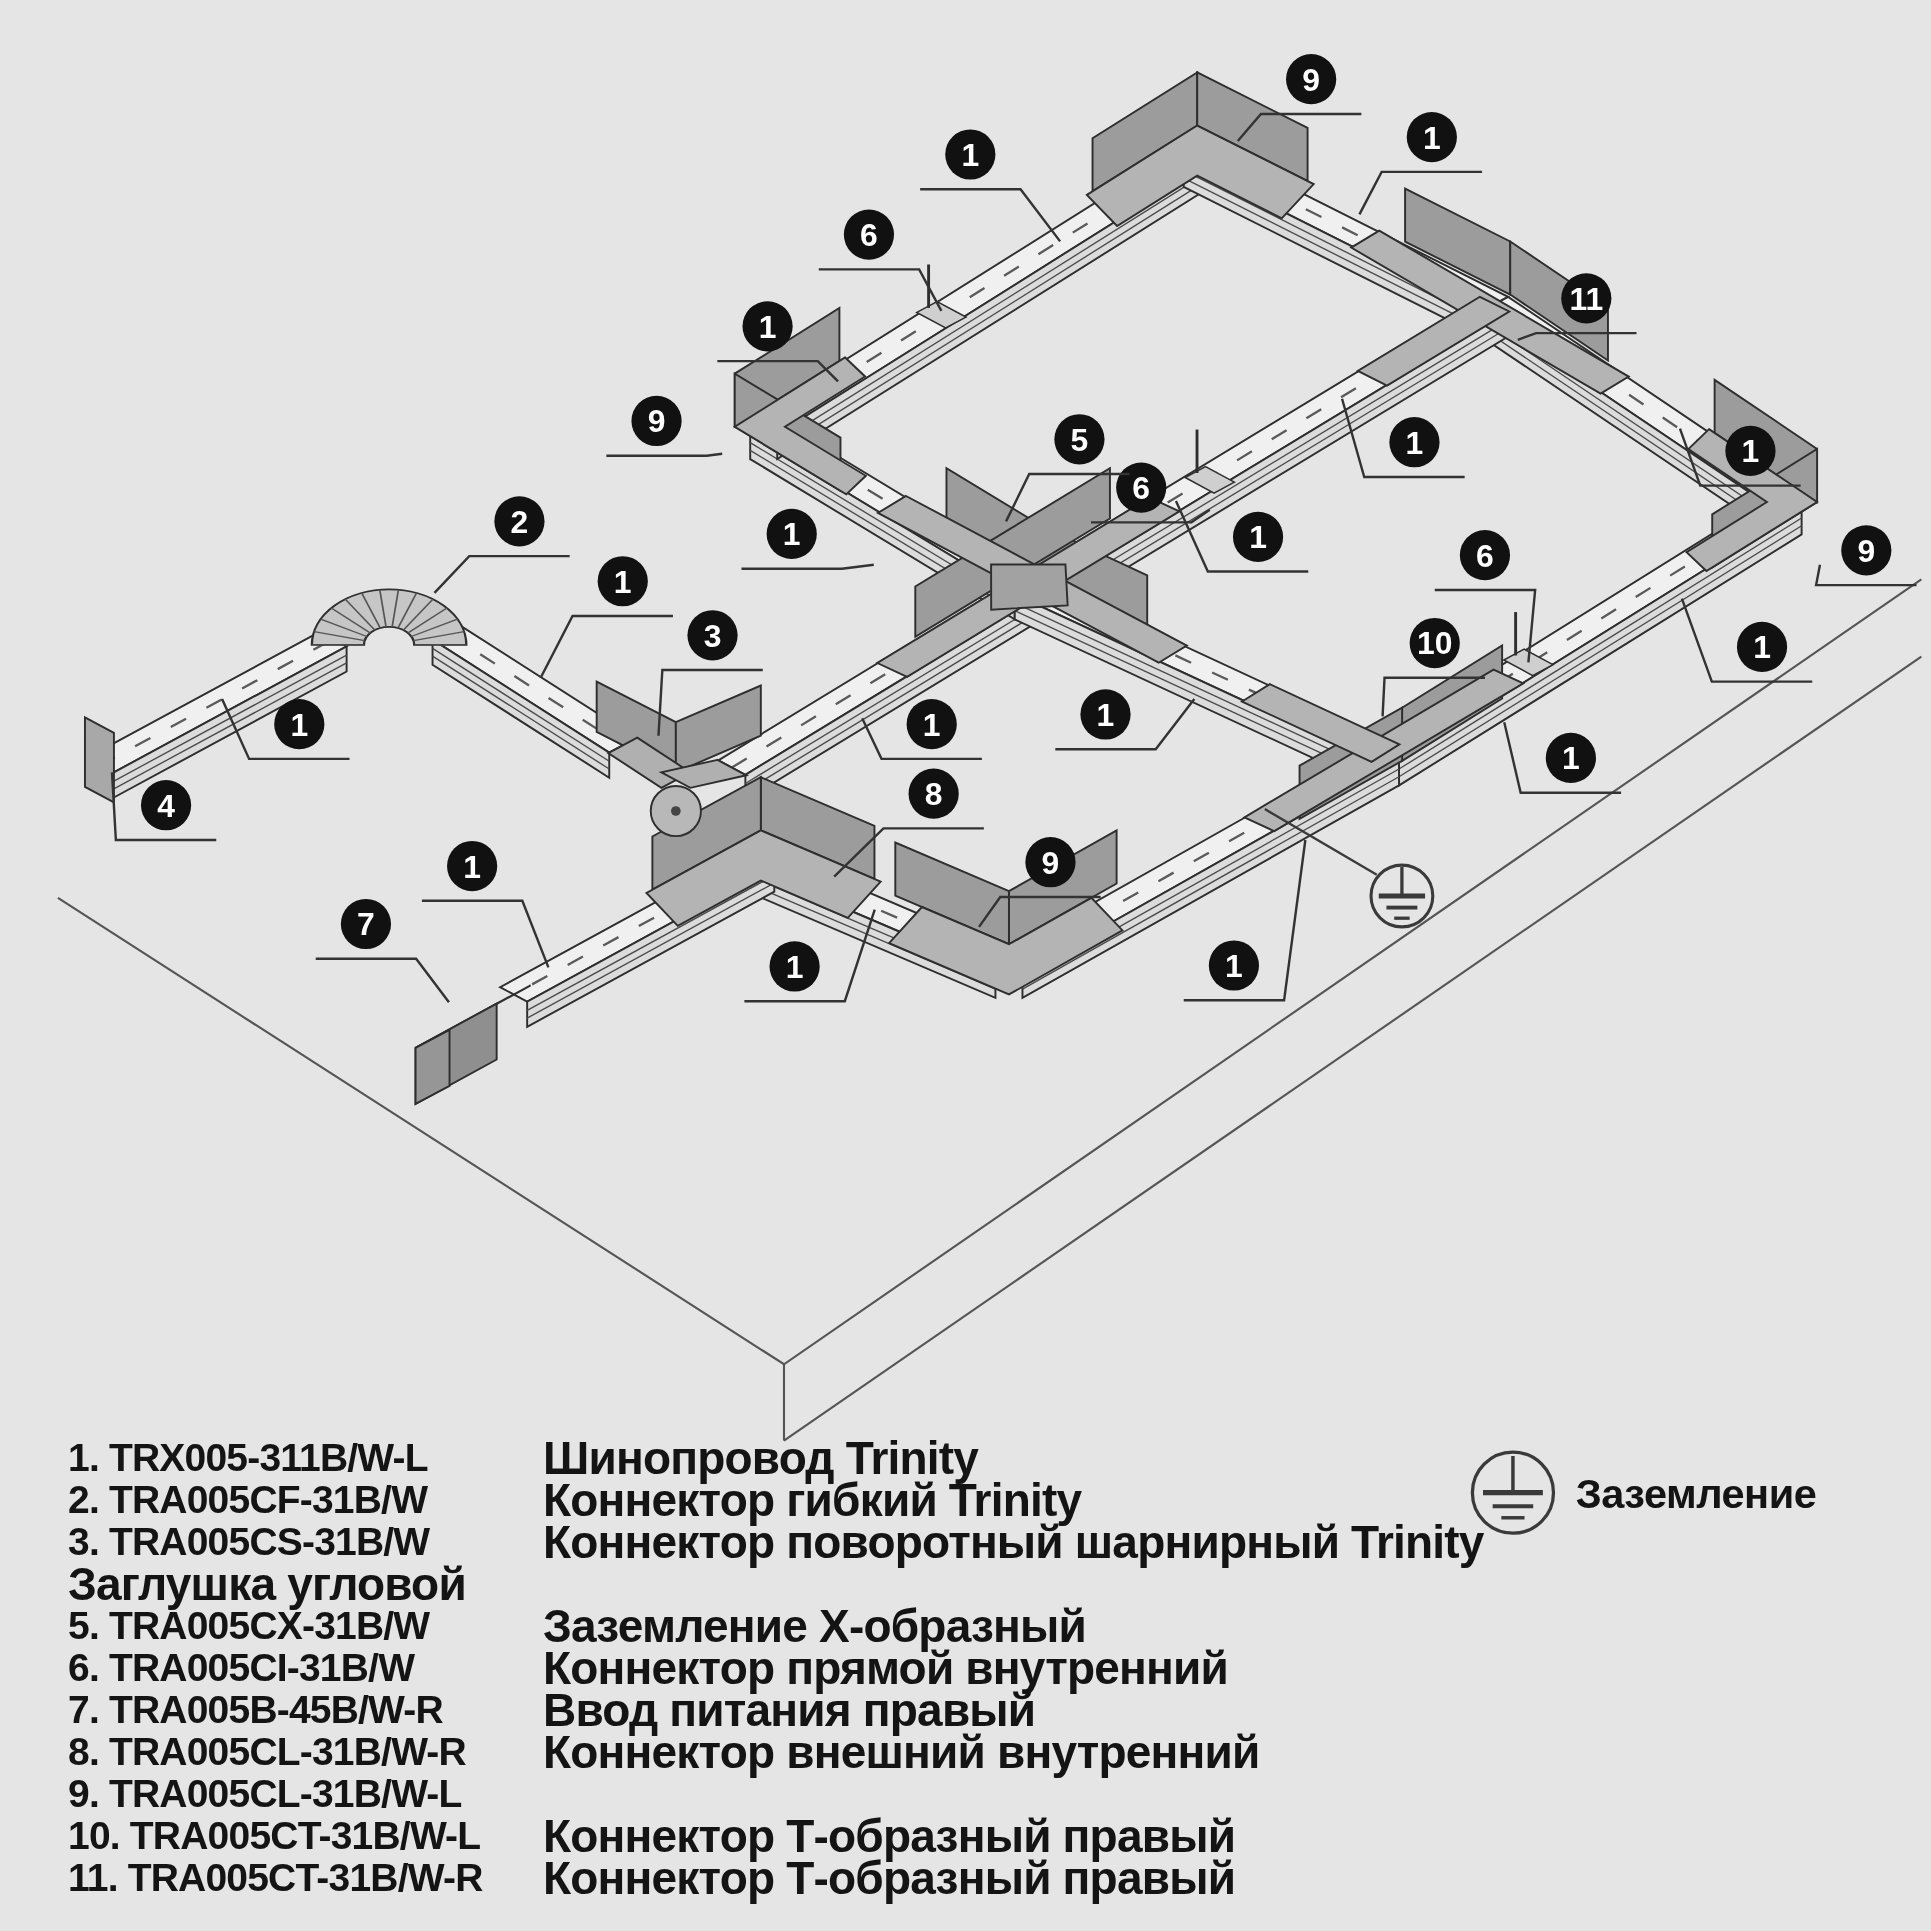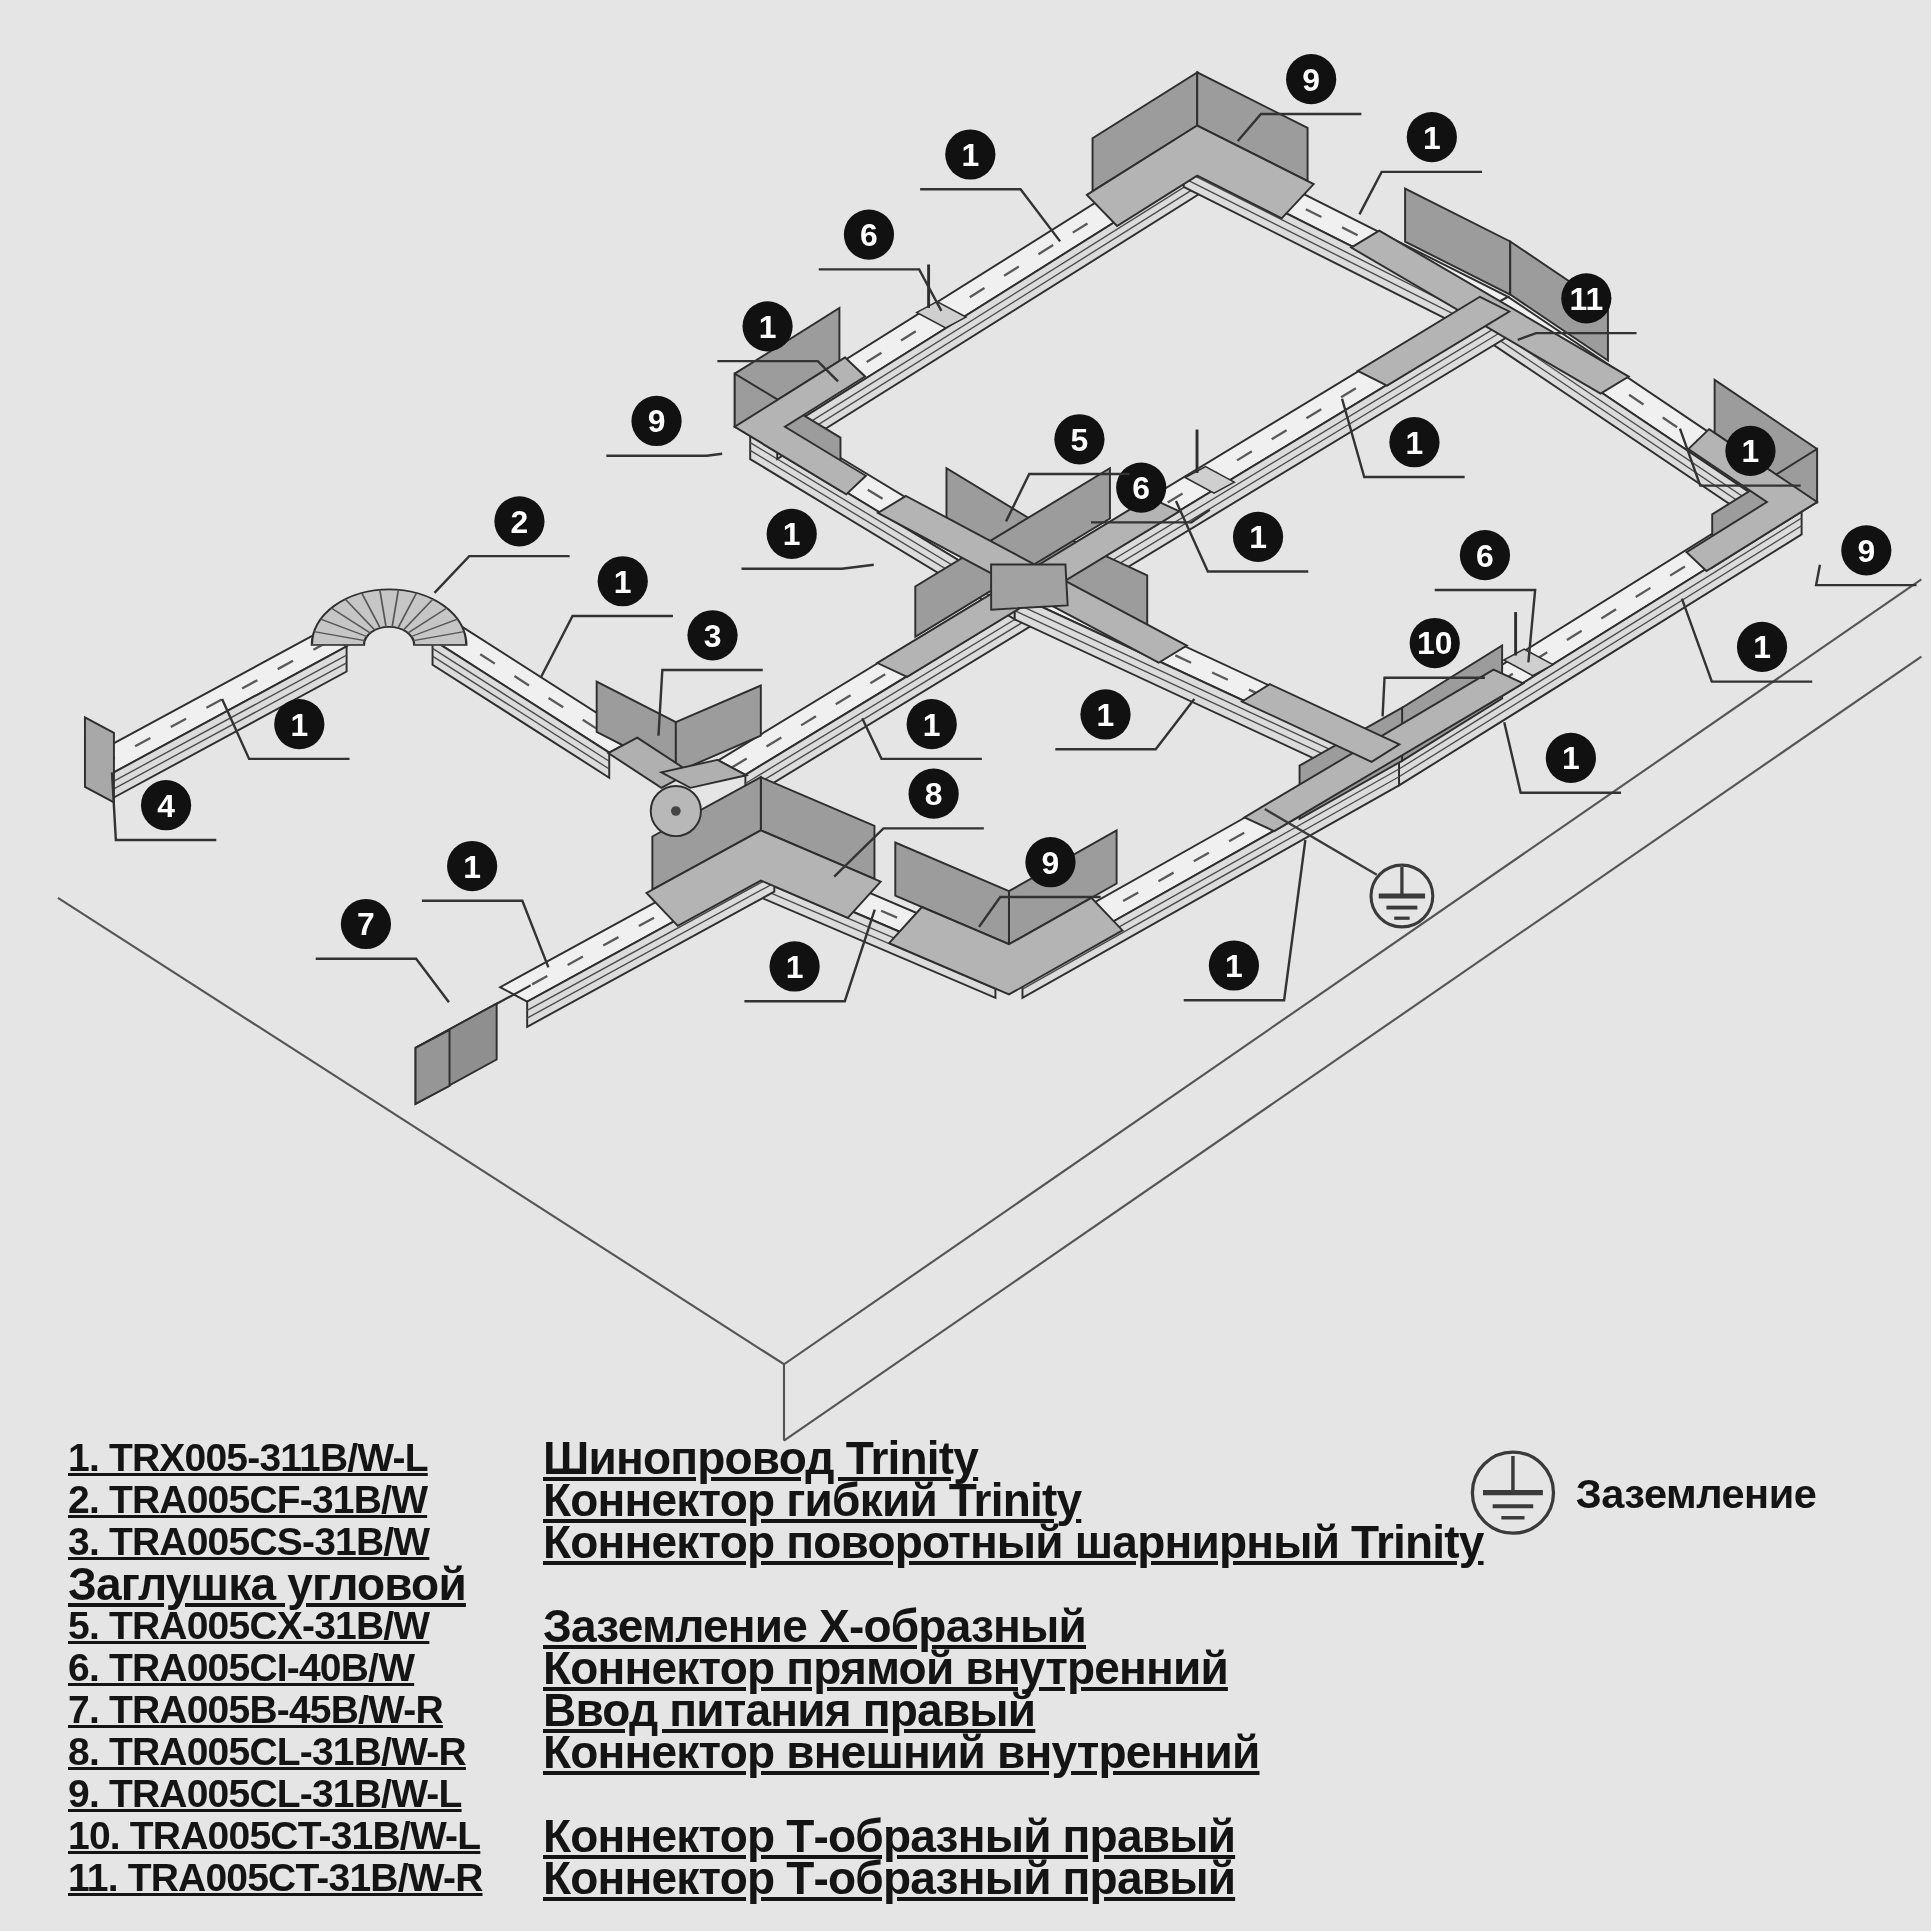--- a/index.html
+++ b/index.html
@@ -1,19 +1,19 @@
 <!DOCTYPE html>
 <html><head>
 <meta charset="utf-8">
 <style>
   html,body{margin:0;padding:0;background:#cfcfcf;}
   .page{position:relative;width:1931px;height:1931px;background:#e5e5e5;overflow:hidden;
         font-family:"Liberation Sans",sans-serif;}
   svg{position:absolute;left:0;top:0;}
-  .legend{position:absolute;left:68px;top:1437px;color:#141414;text-decoration:underline;}
+  .legend{position:absolute;left:68px;top:1437px;color:#141414;}
   .lrow{display:flex;line-height:42px;white-space:nowrap;}
   .lcode{flex:none;width:475px;font-size:39px;font-weight:bold;letter-spacing:-0.8px;}
   .ldesc{font-size:46px;font-weight:bold;letter-spacing:-0.8px;}
   .callout-num{font-size:33px;font-weight:bold;fill:#ffffff;}
   .ground-label{font-size:43px;font-weight:bold;fill:#141414;letter-spacing:-0.5px;}
 </style>
 </head>
 <body>
 
 <div class="page">
@@ -414,21 +414,21 @@
           <span class="ldesc">Коннектор поворотный шарнирный Trinity</span>
         </div>
         <div class="lrow">
           <span class="ldesc">Заглушка угловой</span>
         </div>
         <div class="lrow">
           <span class="lcode">5. TRA005CX-31B/W</span>
           <span class="ldesc">Заземление X-образный</span>
         </div>
         <div class="lrow">
-          <span class="lcode">6. TRA005CI-40B/W</span>
+          <span class="lcode">6. TRA005CI-31B/W</span>
           <span class="ldesc">Коннектор прямой внутренний</span>
         </div>
         <div class="lrow">
           <span class="lcode">7. TRA005B-45B/W-R</span>
           <span class="ldesc">Ввод питания правый</span>
         </div>
         <div class="lrow">
           <span class="lcode">8. TRA005CL-31B/W-R</span>
           <span class="ldesc">Коннектор внешний внутренний</span>
         </div>

